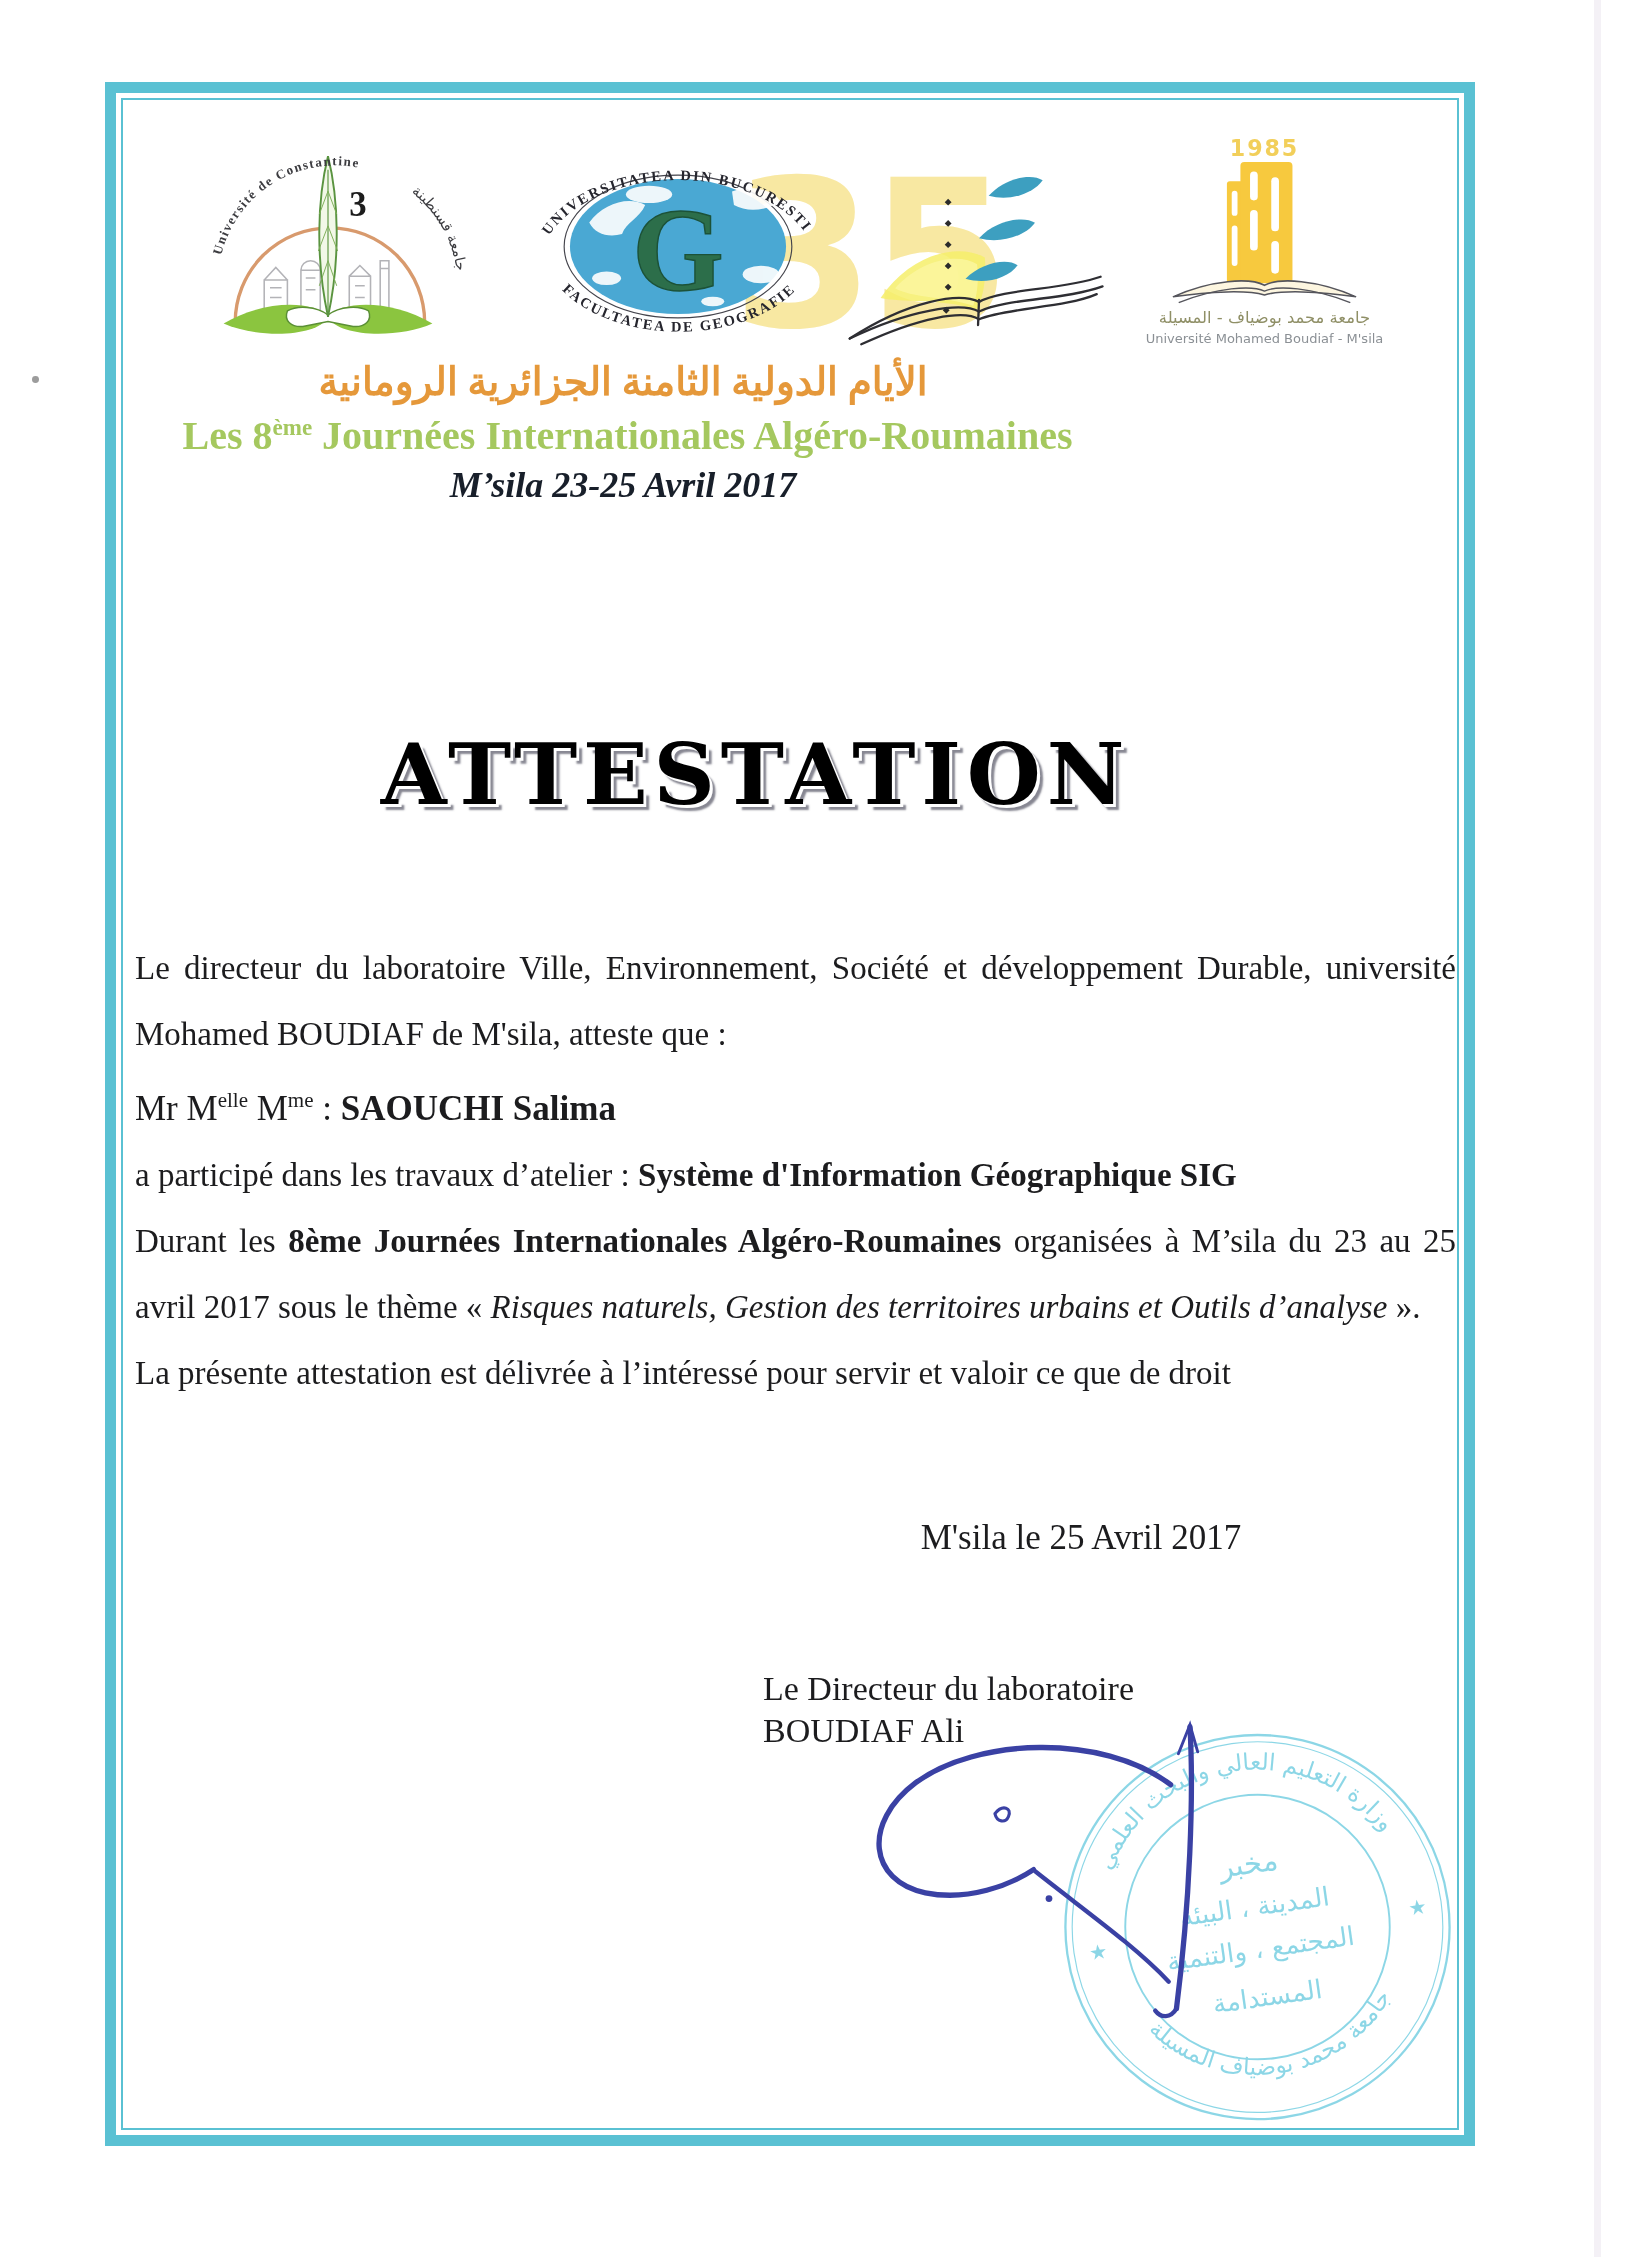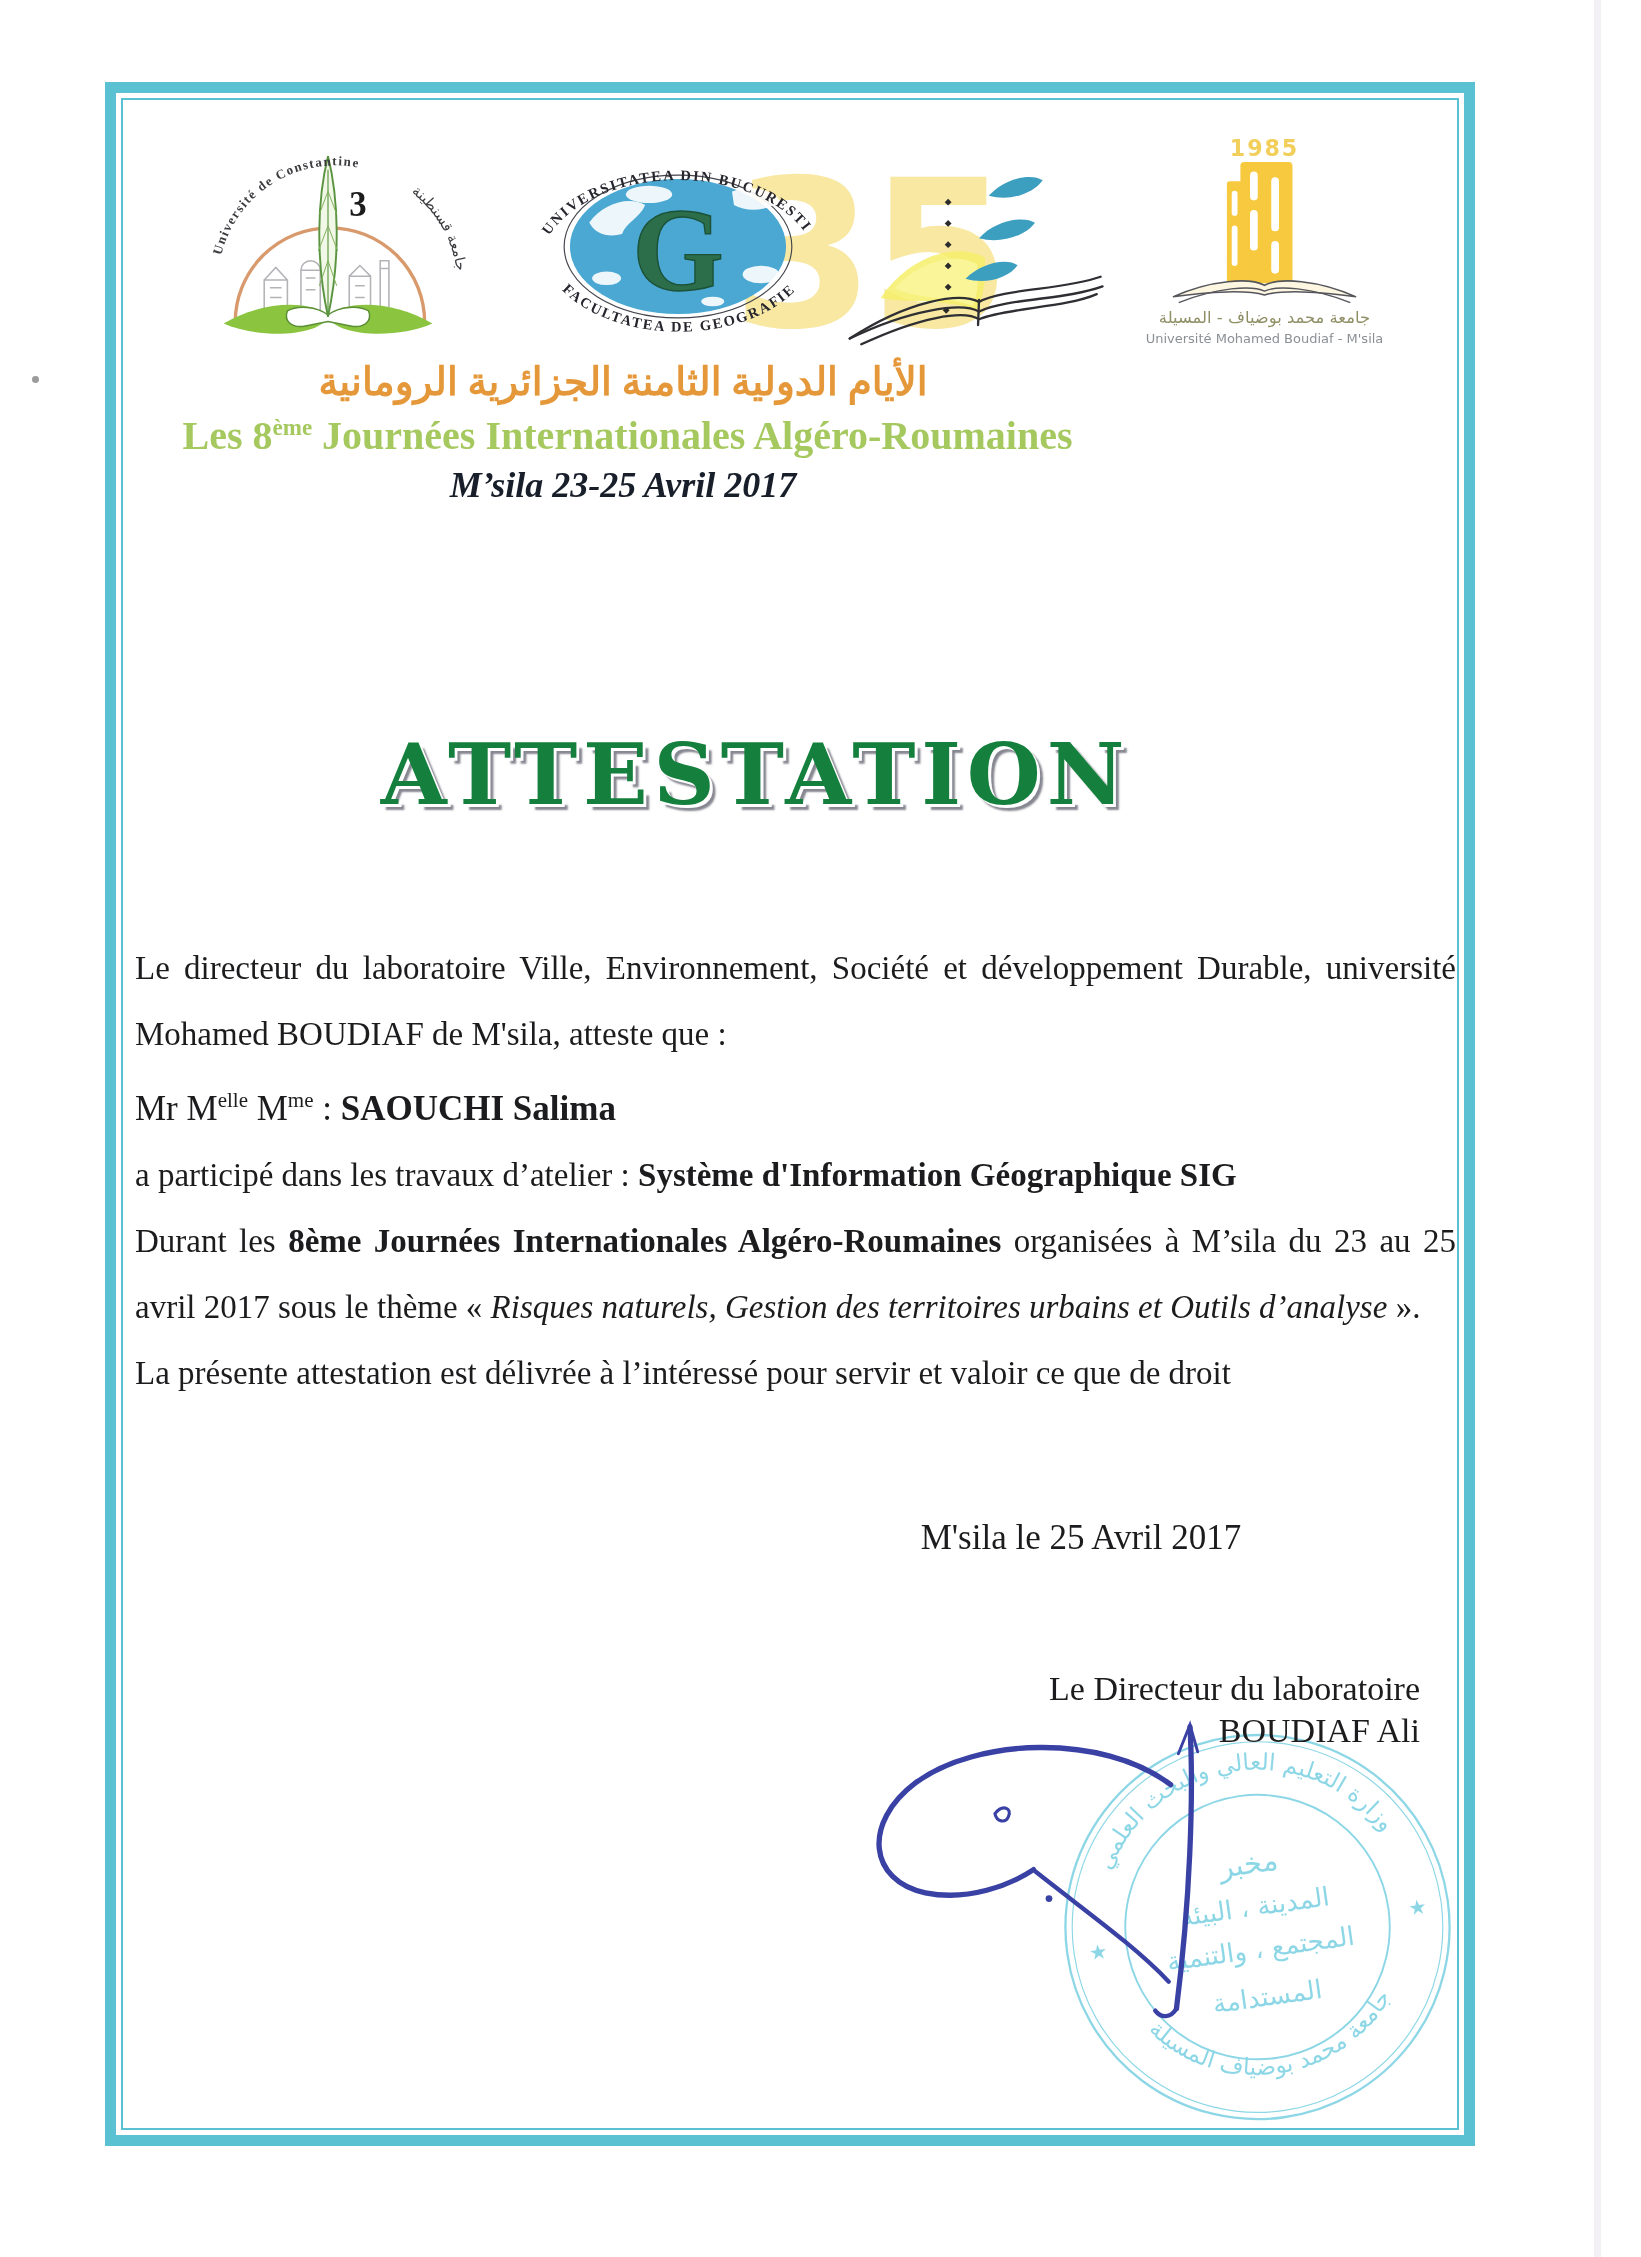--- a/index.html
+++ b/index.html
@@ -18,33 +18,33 @@
   #wm35{position:absolute;left:732px;top:153px;z-index:1;font-family:"DejaVu Sans",sans-serif;
         font-weight:bold;font-size:205px;line-height:1;color:#f8e8a2;letter-spacing:-5.8px;}
   
   .center-band{position:absolute;text-align:center;}
   #title-ar{left:0;top:359px;width:1246px;font-family:Liberation Serif, serif;
             font-weight:bold;font-size:39px;color:#e5983a;direction:rtl;}
   #title-fr{left:0;top:412px;width:1255px;font-weight:bold;font-size:40px;color:#a5c85f;}
   #title-fr sup{font-size:23px;}
   #title-date{left:0;top:464px;width:1246px;font-weight:bold;font-size:36px;color:#181f2a;font-style:italic;}
   #main-title{left:58px;top:724px;width:1395px;font-family:"DejaVu Serif",serif;font-weight:bold;
-              font-size:85px;letter-spacing:5.8px;color:#15803d;
+              font-size:85px;letter-spacing:5.8px;color:#000000;
               text-shadow:2.9px 2.9px 0 #ffffff,5.8px 5.8px 1.9px rgba(95,95,110,.75);}
   
   #body-block{position:absolute;left:135px;top:935px;width:1321px;font-size:33px;line-height:66px;}
   #body-block p{margin:0;}
   .just{text-align:justify;text-align-last:left;}
   #recipient{padding-right:75px;font-size:35px;}
   #recipient sup{font-size:21px;}
   .b{font-weight:bold;}
   .i{font-style:italic;}
   
   #place-date{position:absolute;left:743px;top:1518px;width:676px;text-align:center;font-size:35px;}
-  #signer{position:absolute;left:763px;top:1668px;width:657px;text-align:right;font-size:34px;
+  #signer{position:absolute;left:763px;top:1668px;width:657px;text-align:left;font-size:34px;
           line-height:42px;z-index:5;}
   #signature{position:absolute;left:850px;top:1719px;z-index:6;}
   #stamp{position:absolute;left:1050px;top:1726px;z-index:4;opacity:.85;}
   .ar{font-family:"DejaVu Sans",sans-serif;}
 </style>
 </head>
 <body>
 
 <div id="page">
 

